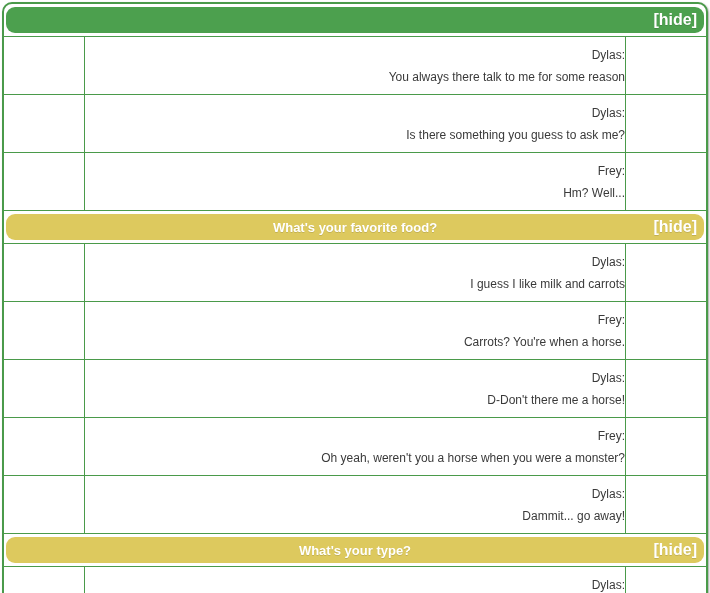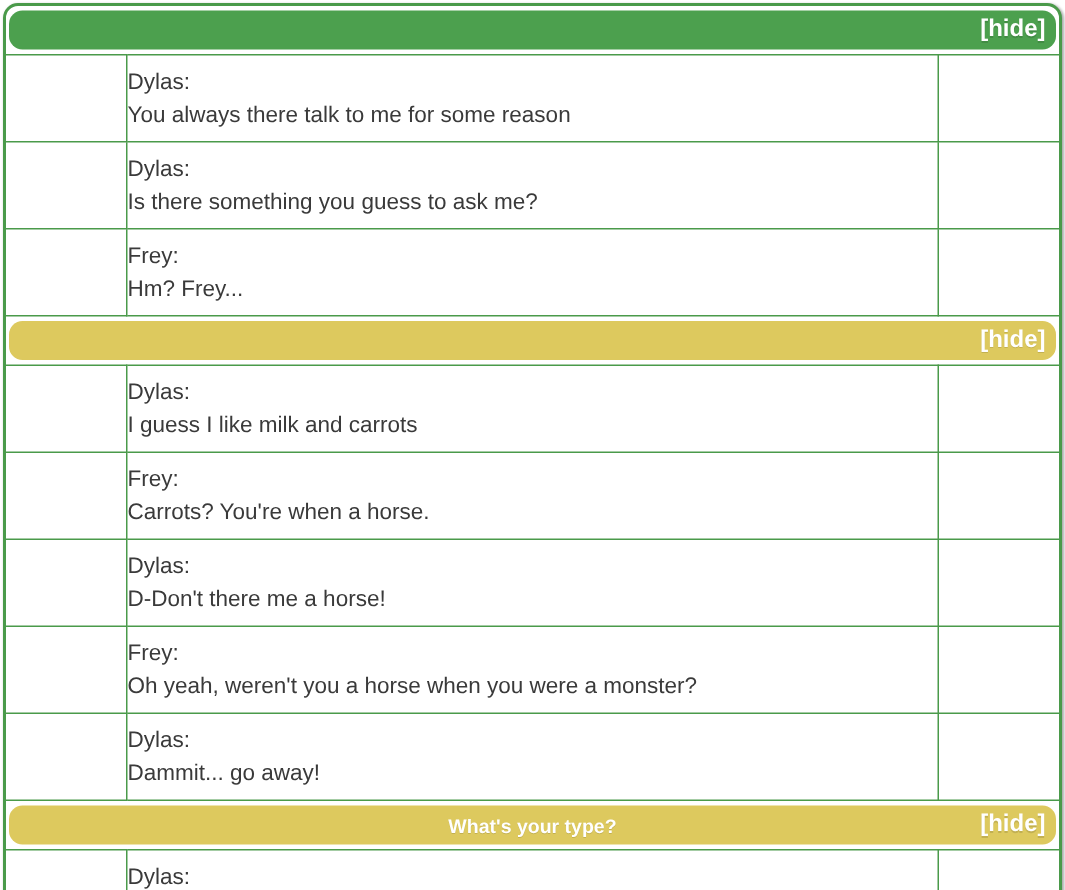--- a/index.html
+++ b/index.html
@@ -59,23 +59,23 @@
   table.dlg td{
     border:1px solid var(--border);
     padding:0;
     vertical-align:top;
   }
   table.dlg td:first-child{border-left:none;}
   table.dlg td:last-child{border-right:none;}
   td.side{width:80px;}
   td.mid p{
     margin:0;
-    text-align:left;
+    text-align:right;
     color:var(--text);
-    font-size:15px;
+    font-size:12px;
     line-height:14px;
   }
   p.speaker{padding:11px 0 0;}
   p.line{padding:8px 0 10px;}
 </style>
 </head>
 <body>
 
 <div class="panel">
   <section>
@@ -100,30 +100,31 @@
       <p class="speaker">Dylas:</p>
       <p class="line">Is there something you guess to ask me?</p>
     </td>
     <td class="side"></td>
   </tr>
 
   <tr>
     <td class="side"></td>
     <td class="mid">
       <p class="speaker">Frey:</p>
-      <p class="line">Hm? Frey...</p>
+      <p class="line">Hm? Well...</p>
     </td>
     <td class="side"></td>
   </tr>
 </tbody>
     </table>
   </section>
 
   <section>
     <div class="bar yellow">
+      <span class="bar-title">What's your favorite food?</span>
       <a class="hide-btn">[hide]</a>
     </div>
     <table class="dlg">
       <tbody>
   <tr>
     <td class="side"></td>
     <td class="mid">
       <p class="speaker">Dylas:</p>
       <p class="line">I guess I like milk and carrots</p>
     </td>

